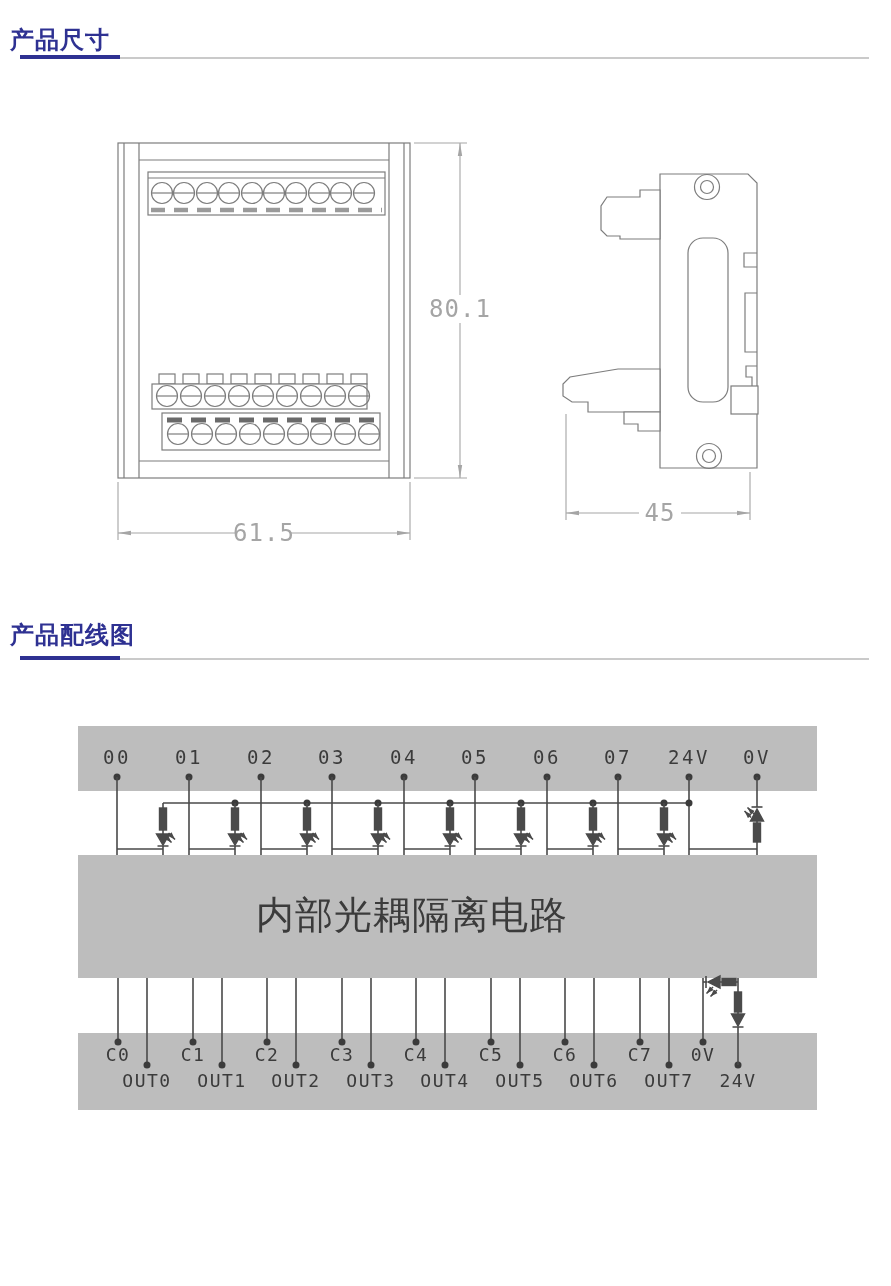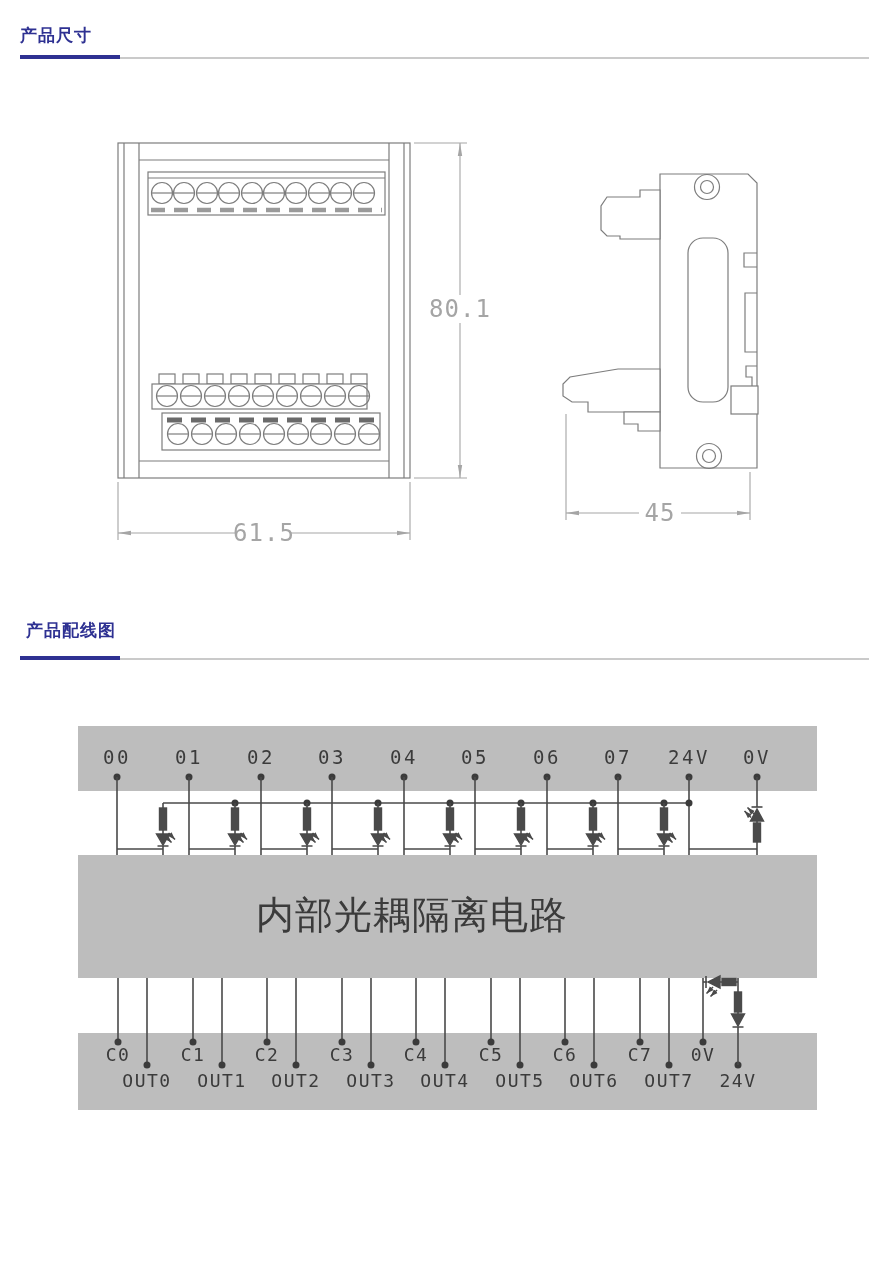--- a/index.html
+++ b/index.html
@@ -1,18 +1,18 @@
 <!DOCTYPE html>
 <html><head>
 <meta charset="utf-8">
 <style>
   html,body{margin:0;padding:0;background:#ffffff;}
   #page{position:relative;width:891px;height:1286px;background:#ffffff;overflow:hidden;
         font-family:"Liberation Sans",sans-serif;}
-  .sec-title{position:absolute;left:20px;font-size:17px;font-weight:bold;color:#2e3192;
+  .sec-title{position:absolute;left:10px;font-size:24px;font-weight:bold;color:#2e3192;
              letter-spacing:1px;}
   .divider{position:absolute;left:20px;width:849px;height:2px;background:#cacaca;}
   .divider-accent{position:absolute;left:20px;width:100px;height:4px;background:#2e3192;}
   svg{position:absolute;left:0;top:0;}
   svg text{font-family:"DejaVu Sans Mono","Liberation Mono",monospace;fill:#3b3b3b;}
   .dimtxt{fill:#a5a5a5;font-size:24px;letter-spacing:1px;}
   .lbl{font-size:19px;letter-spacing:2.5px;}
   .lbl-s{font-size:18px;letter-spacing:1.5px;}
   .blocklbl{font-family:"Liberation Sans",sans-serif;font-size:38px;letter-spacing:1px;fill:#3b3b3b;}
   .dwg{stroke:#7d7d7d;stroke-width:1.2;fill:none;}
@@ -24,21 +24,21 @@
 </style>
 </head>
 <body>
 
 <div id="page">
 
   <div class="sec-title" style="top:24px;">产品尺寸</div>
   <div class="divider" style="top:57px;"></div>
   <div class="divider-accent" style="top:55px;"></div>
 
-  <div class="sec-title" style="top:619px;margin-left:6px;">产品配线图</div>
+  <div class="sec-title" style="top:619px;">产品配线图</div>
   <div class="divider" style="top:658px;"></div>
   <div class="divider-accent" style="top:656px;"></div>
 
   <svg width="891" height="1286" viewBox="0 0 891 1286">
     <defs>
       <marker id="dimarrow" markerUnits="userSpaceOnUse" markerWidth="14" markerHeight="6" refX="13" refY="3" orient="auto-start-reverse">
         <path d="M0,0.8 L13,3 L0,5.2 Z" fill="#a5a5a5"></path>
       </marker>
       <g id="screw">
         <circle r="10.5" class="dwg"></circle>

